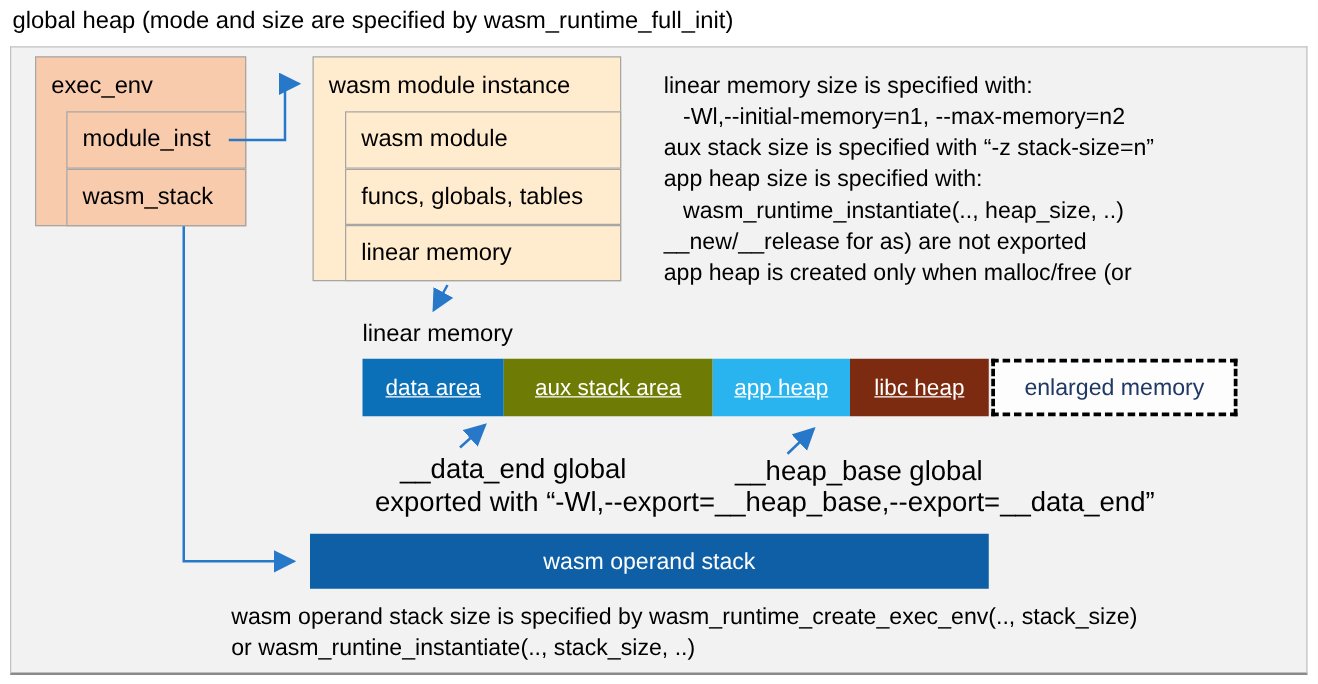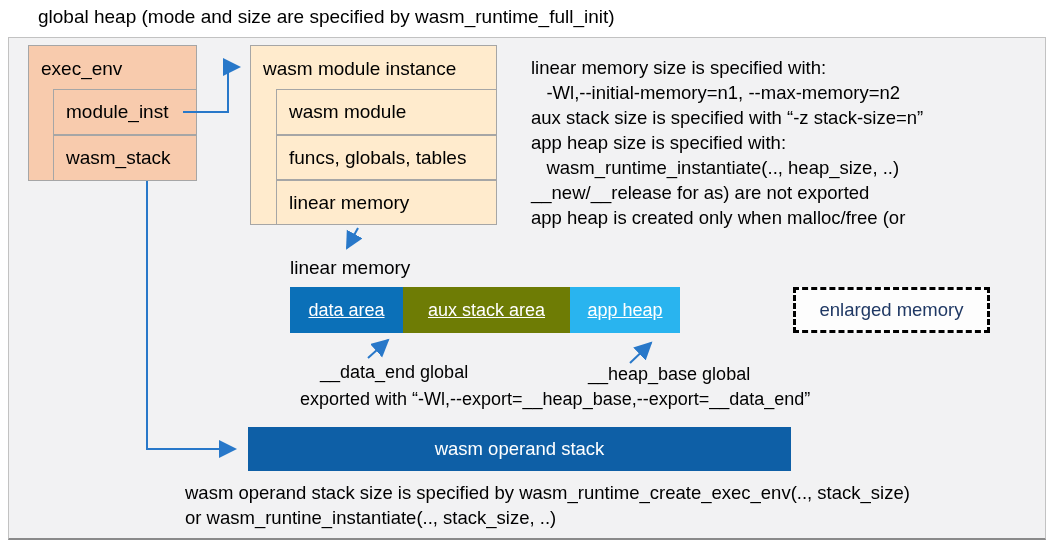--- a/index.html
+++ b/index.html
@@ -1,19 +1,19 @@
 <!DOCTYPE html>
 <html><head>
 <meta charset="utf-8">
 <style>
   * { margin:0; padding:0; box-sizing:border-box; }
   body { background:#ffffff; }
   .stage { position:relative; width:1054px; height:547px; background:#ffffff;
            font-family:"Liberation Sans", sans-serif; color:#000; overflow:hidden; }
-  .page-title { position:absolute; left:10px; top:6px; font-size:19px; color:#000; white-space:pre;margin-left:28px; }
+  .page-title { position:absolute; left:10px; top:6px; font-size:19px; color:#000; white-space:pre; }
   .panel { position:absolute; left:8px; top:37px; width:1038px; height:503px;
            background:#f2f2f3; border:1px solid #c2c2c2; border-bottom:2px solid #8a8a8a; }
 
   .box { position:absolute; border:1.5px solid #a6a6a6; font-size:19px; }
   .pink  { background:#f8cbad; }
   .cream { background:#ffebcd; }
   .box-label { display:flex; align-items:center; height:100%; padding-left:12px; white-space:pre; }
   .hdr { position:absolute; left:0; top:0; right:0; height:45px; display:flex; align-items:center;
          padding-left:12px; white-space:pre; }
 
@@ -22,21 +22,21 @@
   .seg { position:absolute; top:287px; height:46px; display:flex; align-items:center; justify-content:center;
          color:#ffffff; font-size:18px; white-space:pre;text-decoration:underline; }
   .seg-data { left:290px; width:113px; background:#0b70b8; }
   .seg-aux  { left:403px; width:167px; background:#6e7c05; }
   .seg-app  { left:570px; width:110px; background:#29b4ef; }
   .seg-libc { left:680px; width:111px; background:#7c2b10; }
   .seg-enlarged { position:absolute; left:793px; top:287px; width:197px; height:46px;
          background:#fdfdfd; border:3px dashed #000; color:#1f3864; font-size:18.5px;
          display:flex; align-items:center; justify-content:center; white-space:pre;text-align:center; }
 
-  .ann { position:absolute; font-size:18px; white-space:pre; }
+  .ann { position:absolute; font-size:22px; white-space:pre; }
   .ann-data-end  { left:320px; top:362px; }
   .ann-heap-base { left:588px; top:364px; }
   .ann-exported  { left:300px; top:389px; }
 
   .operand-bar { position:absolute; left:248px; top:427px; width:543px; height:44px;
          background:#0e5fa6; color:#fff; font-size:18.5px;
          display:flex; align-items:center; justify-content:center; white-space:pre; }
 
   .notes-right { position:absolute; left:531px; top:55px; font-size:18.5px; line-height:25px; }
   .notes-right .line { height:25px; white-space:pre; }
@@ -85,20 +85,21 @@
     <div class="line">app heap size is specified with:</div>
     <div class="line">   wasm_runtime_instantiate(.., heap_size, ..)</div>
     <div class="line">__new/__release for as) are not exported</div>
     <div class="line">app heap is created only when malloc/free (or</div>
   </div>
 
   <div class="mem-label">linear memory</div>
   <div class="seg seg-data">data area</div>
   <div class="seg seg-app">app heap</div>
   <div class="seg seg-aux">aux stack area</div>
+  <div class="seg seg-libc">libc heap</div>
   <div class="seg-enlarged">enlarged memory</div>
 
   <div class="ann ann-data-end">__data_end global</div>
   <div class="ann ann-heap-base">__heap_base global</div>
   <div class="ann ann-exported">exported with “-Wl,--export=__heap_base,--export=__data_end”</div>
 
   <div class="operand-bar">wasm operand stack</div>
 
   <div class="notes-bottom">
     <div class="line">wasm operand stack size is specified by wasm_runtime_create_exec_env(.., stack_size)</div>

